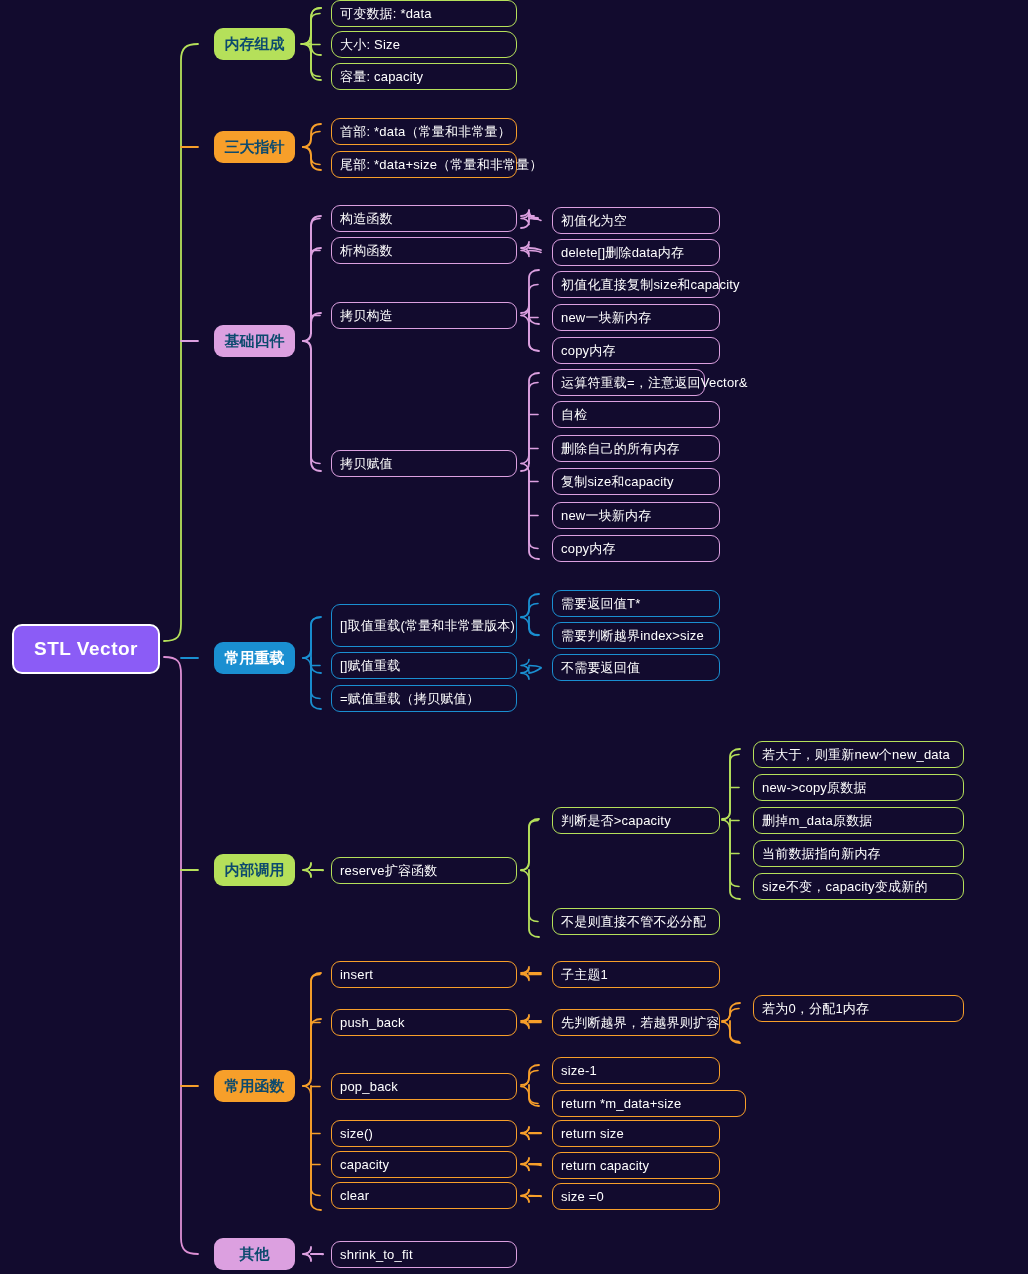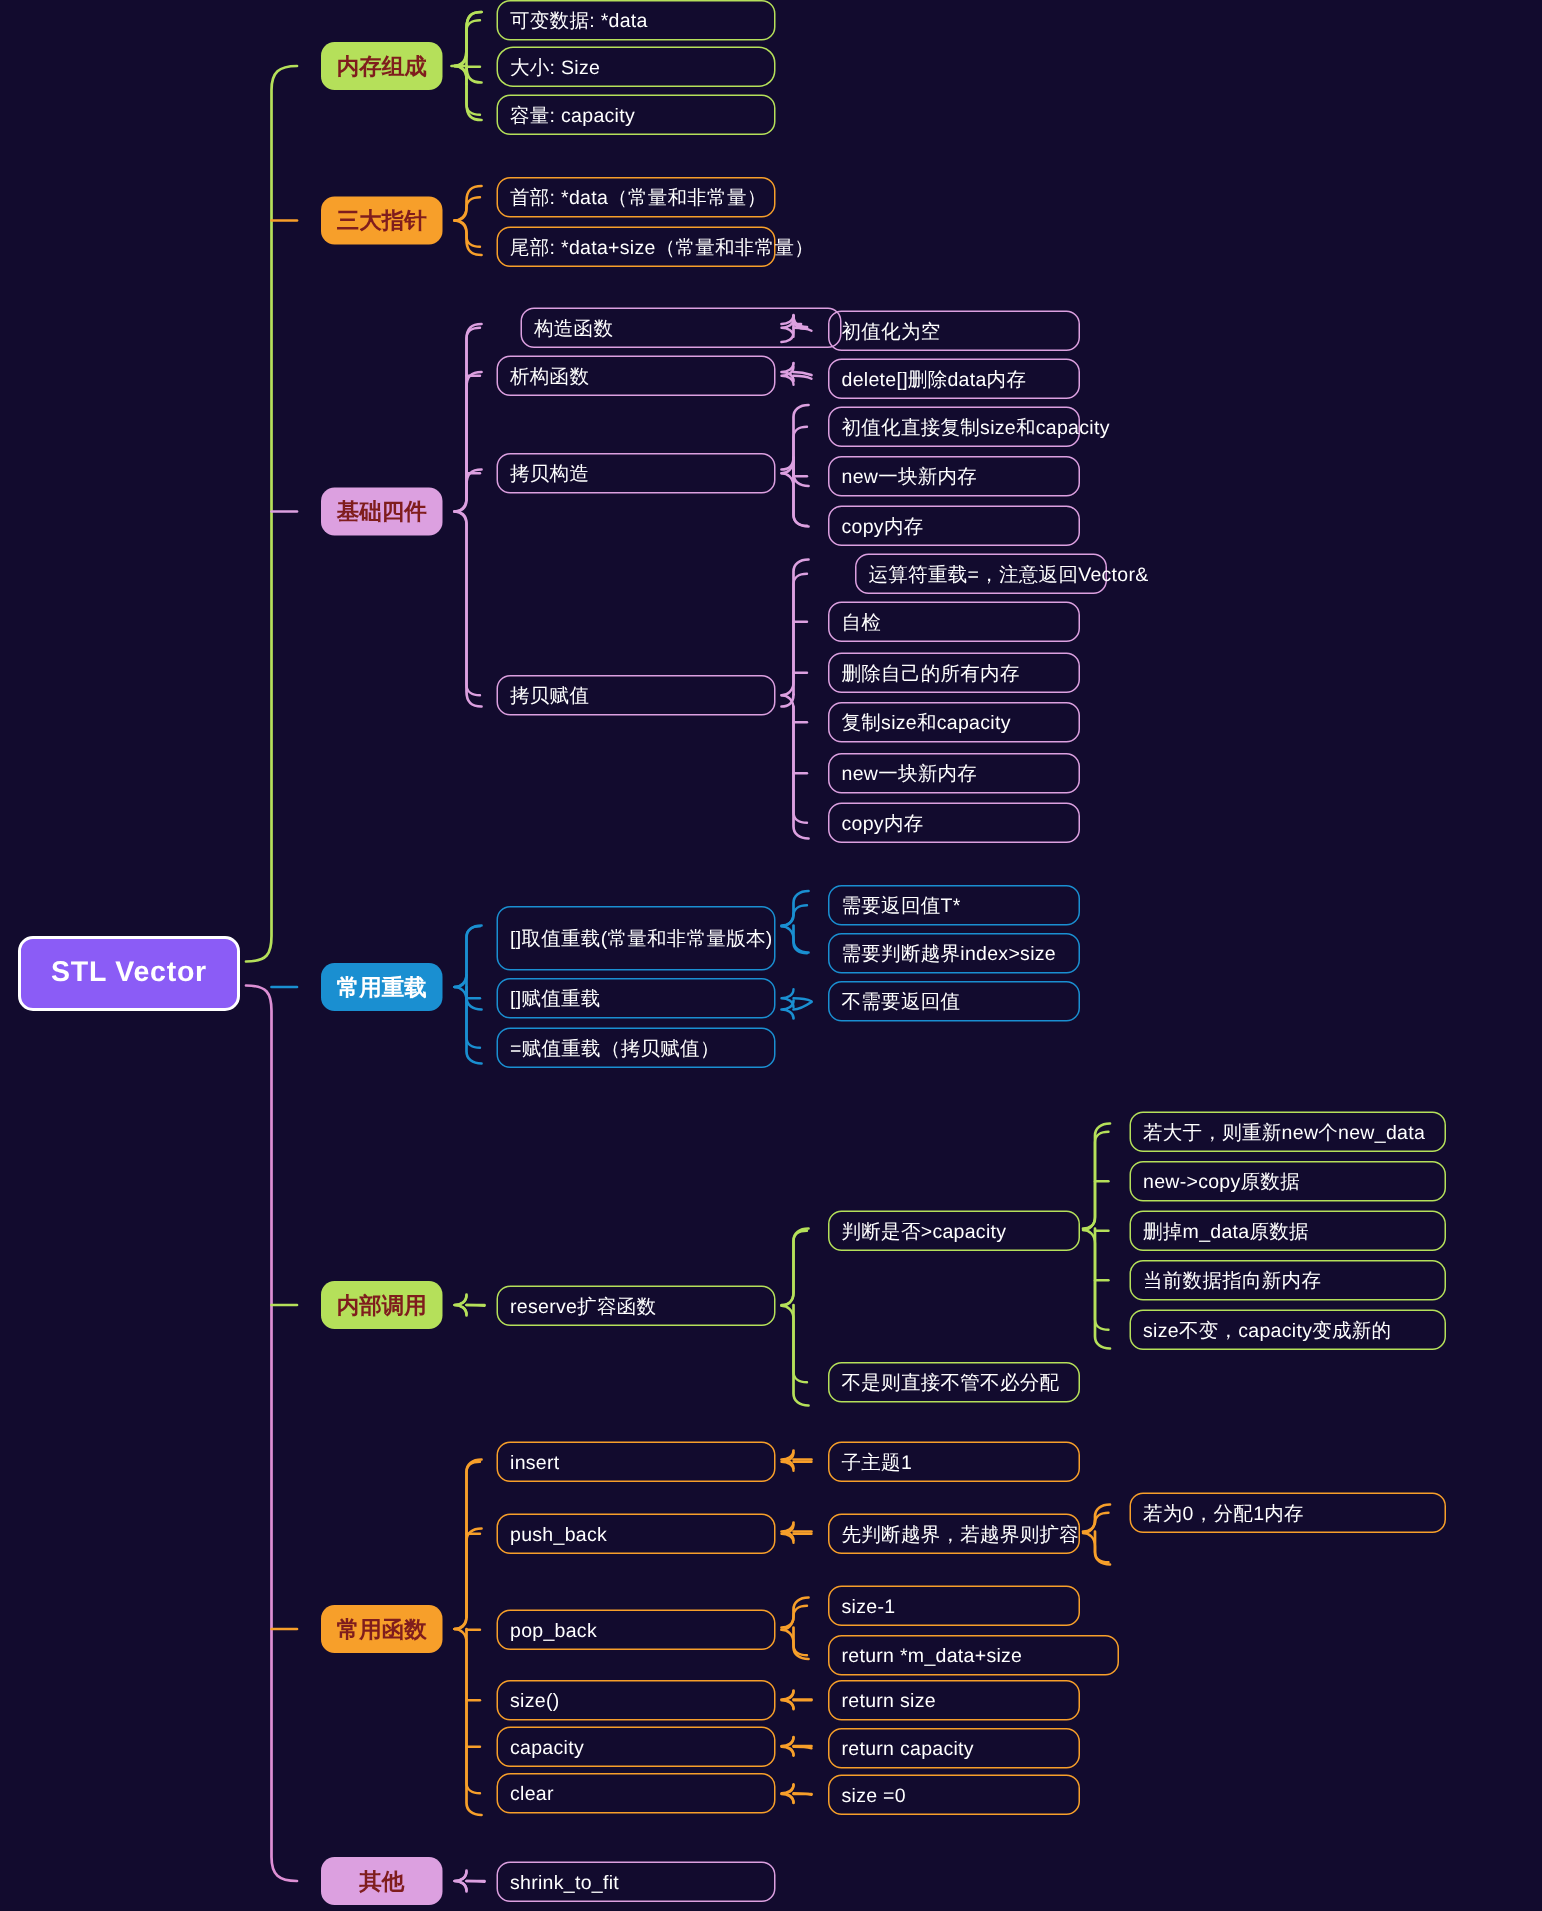--- a/index.html
+++ b/index.html
@@ -47,21 +47,21 @@
     padding: 0 16px;
     justify-content: center;
   }
   
   .cat-node {
     border-radius: 9px;
     font-size: 15px;
     font-weight: bold;
     padding: 0 10px;
     justify-content: center;
-    color: #7f1d1d;
+    color: #0c4a6e;
   }
   .cat-node.white-text { color: #ffffff; }
   
   .leaf-node {
     border-radius: 9px;
     border-width: 1.4px;
     border-style: solid;
     background: transparent;
     color: #ffffff;
     font-size: 13px;
@@ -212,30 +212,30 @@
   </svg>
 <div class="node root-node" style="left: 12px; top: 624px; width: 148px; height: 50px;">STL Vector</div>
     <div class="node cat-node" style="left: 214px; top: 28px; width: 81px; height: 32px; background: rgb(181, 224, 90);">内存组成</div>
     <div class="node leaf-node lvl2" style="left: 331px; top: 0px; width: 186px; height: 27px; border-color: rgb(181, 224, 90);">可变数据: *data</div>
     <div class="node leaf-node lvl2" style="left: 331px; top: 31px; width: 186px; height: 27px; border-color: rgb(181, 224, 90); border-radius: 11px;">大小: Size</div>
     <div class="node leaf-node lvl2" style="left: 331px; top: 63px; width: 186px; height: 27px; border-color: rgb(181, 224, 90);">容量: capacity</div>
     <div class="node cat-node" style="left: 214px; top: 131px; width: 81px; height: 32px; background: rgb(247, 159, 42);">三大指针</div>
     <div class="node leaf-node lvl2" style="left: 331px; top: 118px; width: 186px; height: 27px; border-color: rgb(247, 159, 42);">首部: *data（常量和非常量）</div>
     <div class="node leaf-node lvl2" style="left: 331px; top: 151px; width: 186px; height: 27px; border-color: rgb(247, 159, 42);">尾部: *data+size（常量和非常量）</div>
     <div class="node cat-node" style="left: 214px; top: 325px; width: 81px; height: 32px; background: rgb(220, 160, 224);">基础四件</div>
-    <div class="node leaf-node lvl2" style="left: 347px; top: 205px; width: 214px; height: 27px; border-color: rgb(220, 160, 224);">构造函数</div>
+    <div class="node leaf-node lvl2" style="left: 331px; top: 205px; width: 186px; height: 27px; border-color: rgb(220, 160, 224);">构造函数</div>
     <div class="node leaf-node" style="left: 552px; top: 207px; width: 168px; height: 27px; border-color: rgb(220, 160, 224);">初值化为空</div>
     <div class="node leaf-node lvl2" style="left: 331px; top: 237px; width: 186px; height: 27px; border-color: rgb(220, 160, 224);">析构函数</div>
     <div class="node leaf-node" style="left: 552px; top: 239px; width: 168px; height: 27px; border-color: rgb(220, 160, 224);">delete[]删除data内存</div>
     <div class="node leaf-node lvl2" style="left: 331px; top: 302px; width: 186px; height: 27px; border-color: rgb(220, 160, 224);">拷贝构造</div>
     <div class="node leaf-node" style="left: 552px; top: 271px; width: 168px; height: 27px; border-color: rgb(220, 160, 224);">初值化直接复制size和capacity</div>
     <div class="node leaf-node" style="left: 552px; top: 304px; width: 168px; height: 27px; border-color: rgb(220, 160, 224);">new一块新内存</div>
     <div class="node leaf-node" style="left: 552px; top: 337px; width: 168px; height: 27px; border-color: rgb(220, 160, 224);">copy内存</div>
     <div class="node leaf-node lvl2" style="left: 331px; top: 450px; width: 186px; height: 27px; border-color: rgb(220, 160, 224);">拷贝赋值</div>
-    <div class="node leaf-node" style="left: 552px; top: 369px; width: 168px; height: 27px; border-color: rgb(220, 160, 224); margin-left: 18px;">运算符重载=，注意返回Vector&amp;</div>
+    <div class="node leaf-node" style="left: 552px; top: 369px; width: 153px; height: 27px; border-color: rgb(220, 160, 224);">运算符重载=，注意返回Vector&amp;</div>
     <div class="node leaf-node" style="left: 552px; top: 401px; width: 168px; height: 27px; border-color: rgb(220, 160, 224);">自检</div>
     <div class="node leaf-node" style="left: 552px; top: 435px; width: 168px; height: 27px; border-color: rgb(220, 160, 224);">删除自己的所有内存</div>
     <div class="node leaf-node" style="left: 552px; top: 468px; width: 168px; height: 27px; border-color: rgb(220, 160, 224);">复制size和capacity</div>
     <div class="node leaf-node" style="left: 552px; top: 502px; width: 168px; height: 27px; border-color: rgb(220, 160, 224);">new一块新内存</div>
     <div class="node leaf-node" style="left: 552px; top: 535px; width: 168px; height: 27px; border-color: rgb(220, 160, 224);">copy内存</div>
     <div class="node cat-node white-text" style="left: 214px; top: 642px; width: 81px; height: 32px; background: rgb(26, 143, 209);">常用重载</div>
     <div class="node leaf-node lvl2" style="left: 331px; top: 604px; width: 186px; height: 43px; border-color: rgb(26, 143, 209);">[]取值重载(常量和非常量版本)</div>
     <div class="node leaf-node" style="left: 552px; top: 590px; width: 168px; height: 27px; border-color: rgb(26, 143, 209);">需要返回值T*</div>
     <div class="node leaf-node" style="left: 552px; top: 622px; width: 168px; height: 27px; border-color: rgb(26, 143, 209);">需要判断越界index&gt;size</div>
     <div class="node leaf-node lvl2" style="left: 331px; top: 652px; width: 186px; height: 27px; border-color: rgb(26, 143, 209);">[]赋值重载</div>

